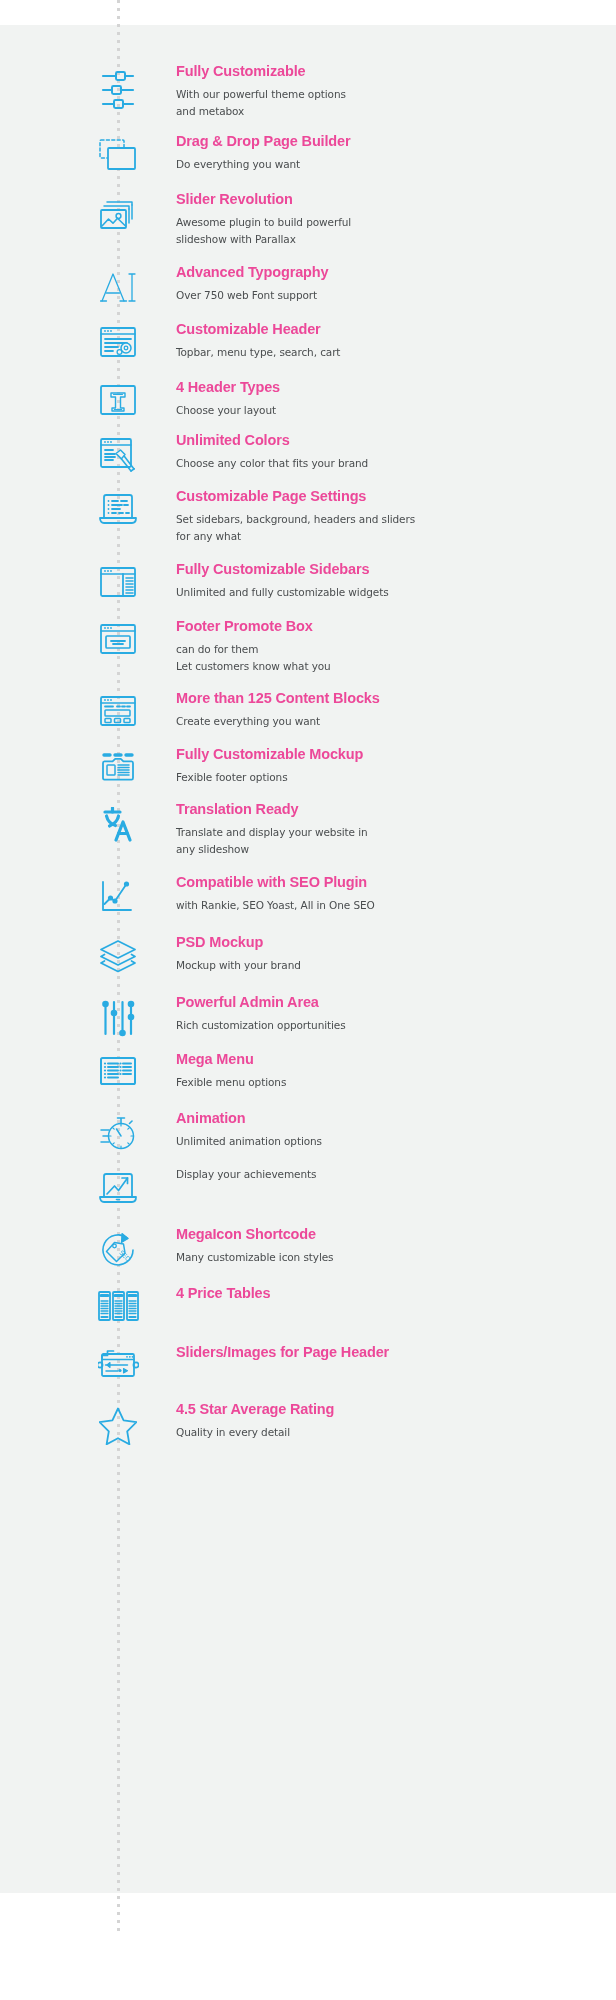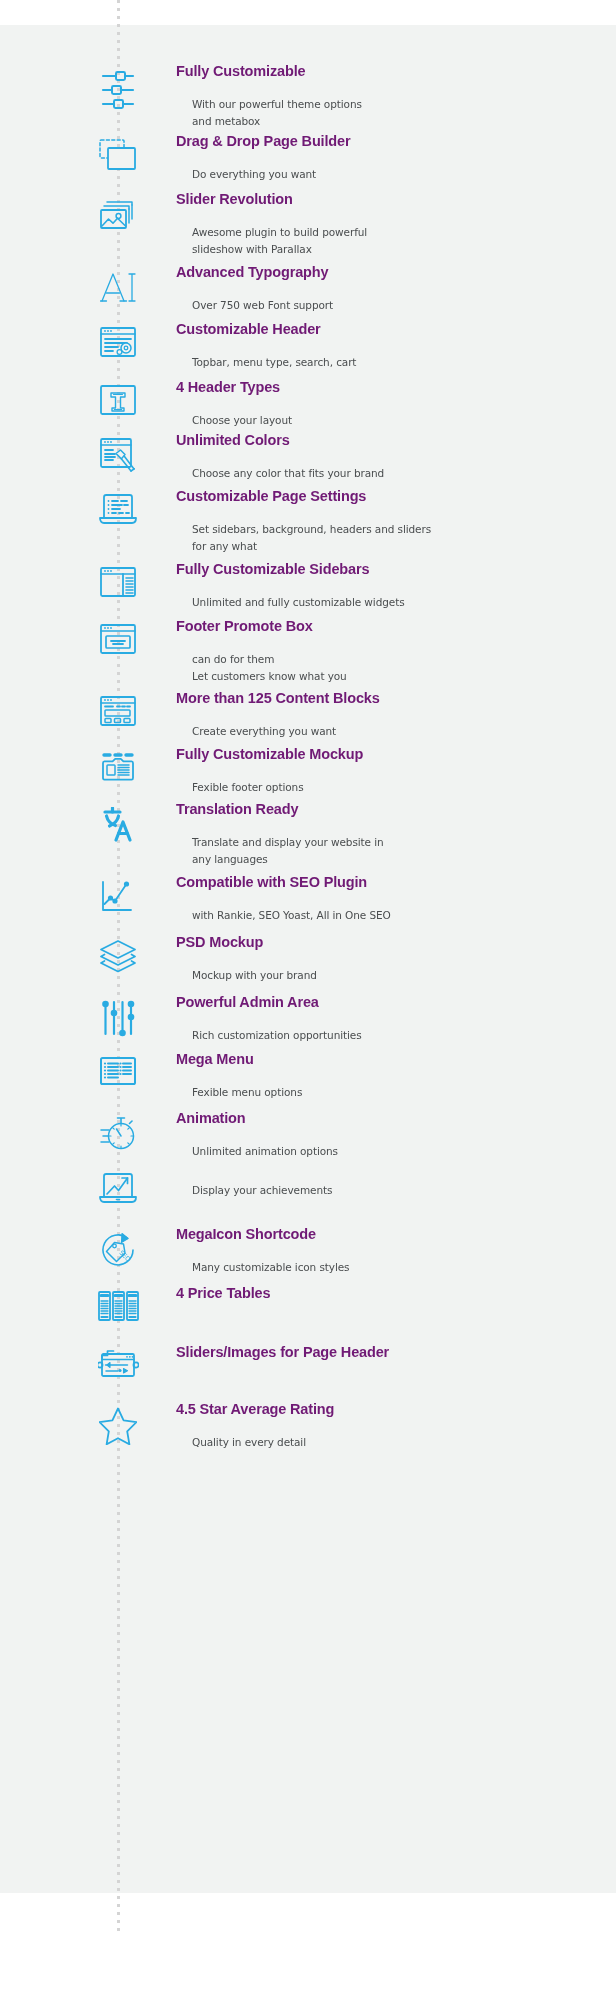--- a/index.html
+++ b/index.html
@@ -34,31 +34,31 @@
     position:absolute;left:82px;width:72px;
     display:flex;align-items:center;justify-content:center;
   }
   .icon-wrap svg{display:block;}
   .txt{
     position:absolute;left:176px;width:420px;
   }
   .title{
     font-size:14.5px;
     font-weight:bold;
-    color:#701a75;
+    color:#ec4899;
     letter-spacing:-0.15px;
     line-height:1.25;
     margin:0 0 6px 0;
     white-space:nowrap;
   }
   .desc{
     font-size:10.5px;
     color:#4a4d4f;
     line-height:1.62;
-    margin:16px;
+    margin:0;
     font-family:"DejaVu Sans","Liberation Sans",sans-serif;
     letter-spacing:-0.1px;
   }
   .desc span{display:block;}
 </style>
 </head>
 <body>
 
 <div id="page">
 
@@ -304,21 +304,21 @@
               <path d="M15.5 9c-1 4.5-4 8-9 10" stroke-width="3.2"></path>
               <path d="M13 33l7-18 7 18" stroke-width="3.2"></path>
               <path d="M15.6 26.5h8.8" stroke-width="3.2"></path>
             </g>
           </svg>
         </div>
         <div class="txt">
           <div class="title">Translation Ready</div>
           <div class="desc">
             <span>Translate and display your website in</span>
-            <span>any languages</span>
+            <span>any slideshow</span>
           </div>
         </div>
       </div>
       <div class="row" style="top: 873px;">
         <div class="icon-wrap" style="top: 0px; height: 48px;">
           <svg width="34" height="34" viewBox="0 0 34 34" fill="none" stroke="#29abe2" stroke-width="1.6" stroke-linecap="round" stroke-linejoin="round">
             <path d="M2 2v28h28" stroke-width="1.8"></path>
             <path d="M3.5 24l6-6 4.5 3 11.5-17" stroke-width="1.8"></path>
             <circle cx="9.5" cy="18" r="2.6" fill="#29abe2" stroke="none"></circle>
             <circle cx="14" cy="21" r="2.6" fill="#29abe2" stroke="none"></circle>

